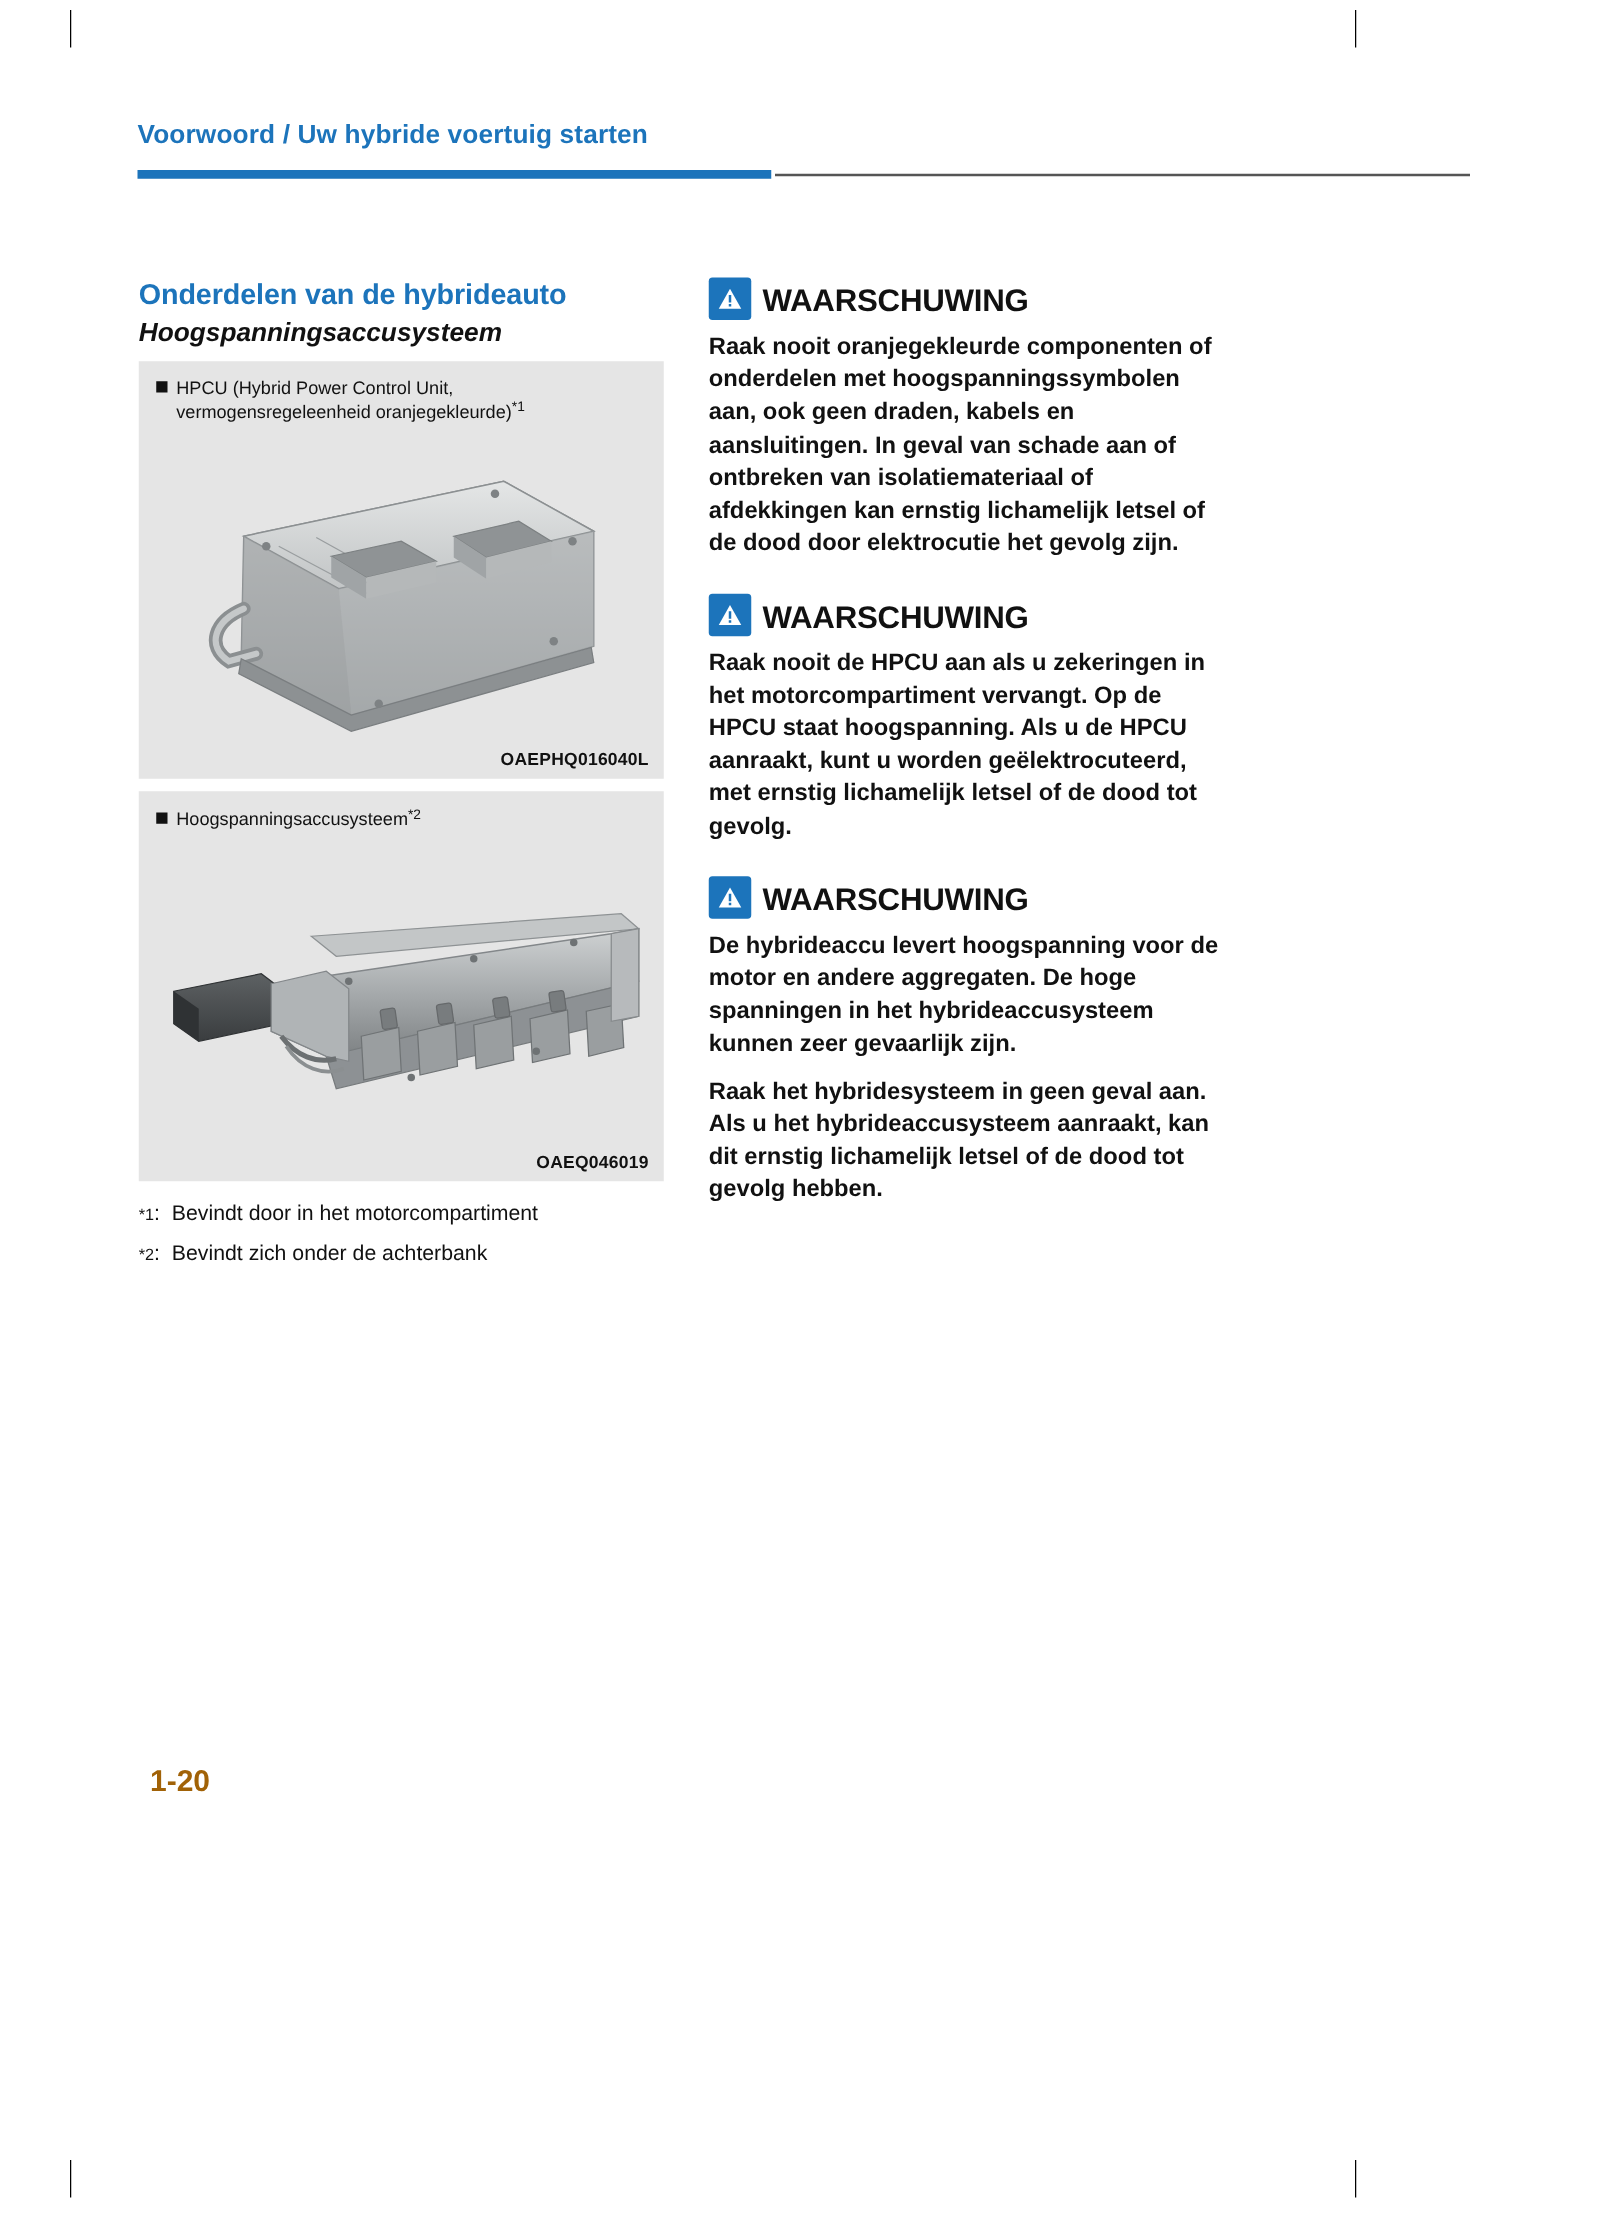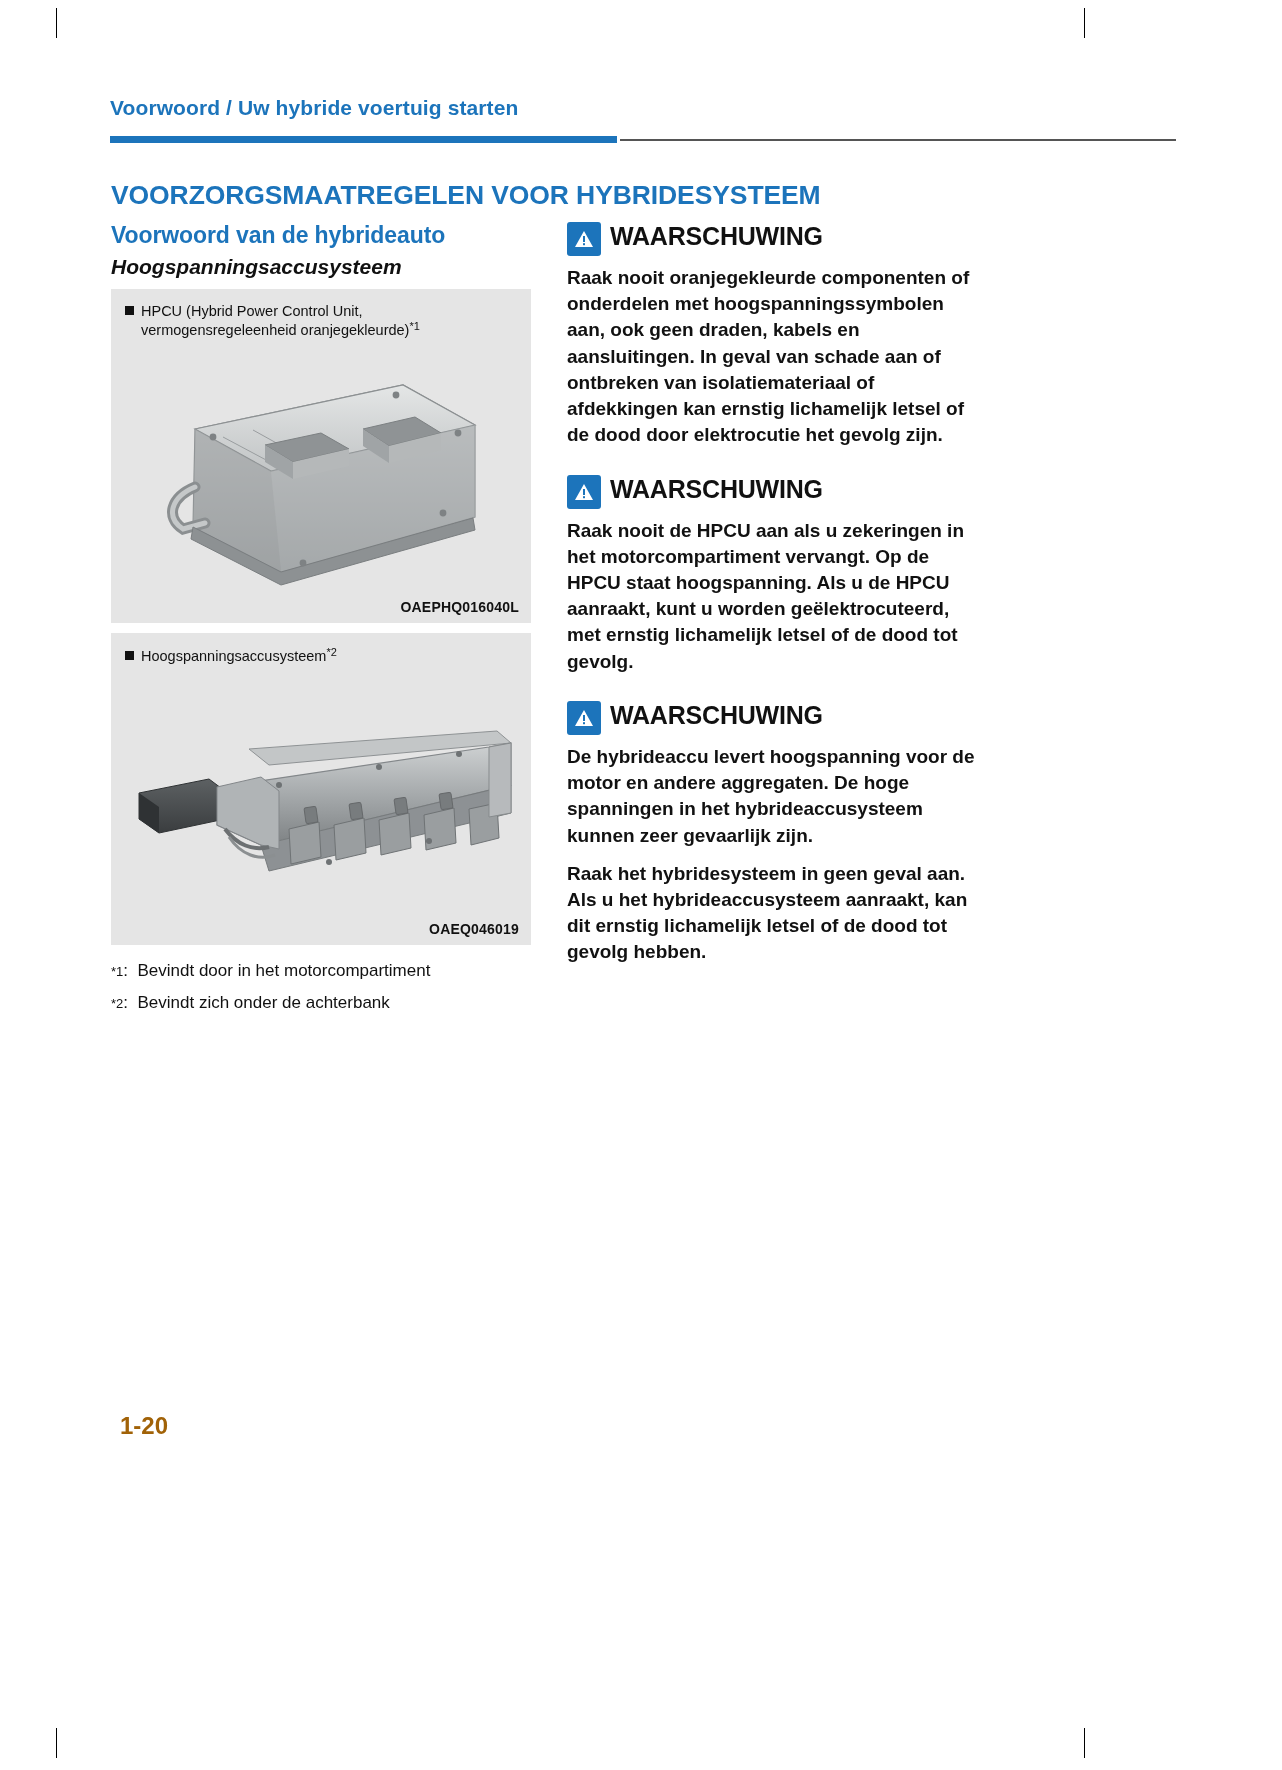--- a/index.html
+++ b/index.html
@@ -146,21 +146,21 @@
   
   .right-col {
     position: absolute;
     left: 567px;
     top: 222px;
     width: 410px;
   }
   .warn-block { margin-bottom: 26px; }
   .warn-head {
     display: flex;
-    align-items: flex-start;
+    align-items: flex-end;
     gap: 9px;
     margin-bottom: 9px;
   }
   .warn-icon {
     width: 34px;
     height: 34px;
     background: #1c74bb;
     border-radius: 3px;
     display: flex;
     align-items: center;
@@ -202,25 +202,24 @@
 <div class="crop-mark cm-v" style="left:1084px; top:8px;"></div>
 <div class="crop-mark cm-v" style="left:56px; top:1728px;"></div>
 <div class="crop-mark cm-v" style="left:1084px; top:1728px;"></div>
 
 <div class="page">
 
   <div class="running-header">Voorwoord / Uw hybride voertuig starten</div>
   <div class="header-rule-thick"></div>
   <div class="header-rule-thin"></div>
 
-  <div class="main-title">VOORZORGSMAATREGELEN VOOR HYBRIDESYSTEEM</div>
 
   <div class="left-col">
 
-    <div class="sub-head">Voorwoord van de hybrideauto</div>
+    <div class="sub-head">Onderdelen van de hybrideauto</div>
     <div class="sub-head2">Hoogspanningsaccusysteem</div>
 
     <div class="figure fig1">
       <div class="fig-caption">
         <span class="bullet-sq"></span><span>HPCU (Hybrid Power Control Unit,</span><br>
         <span style="display:inline-block; margin-left:16px;">vermogensregeleenheid oranjegekleurde)</span><span class="sup">*1</span>
       </div>
 
       <svg class="illus" style="left:42px; top:78px;" width="340" height="230" viewBox="0 0 340 230">
         <defs>

